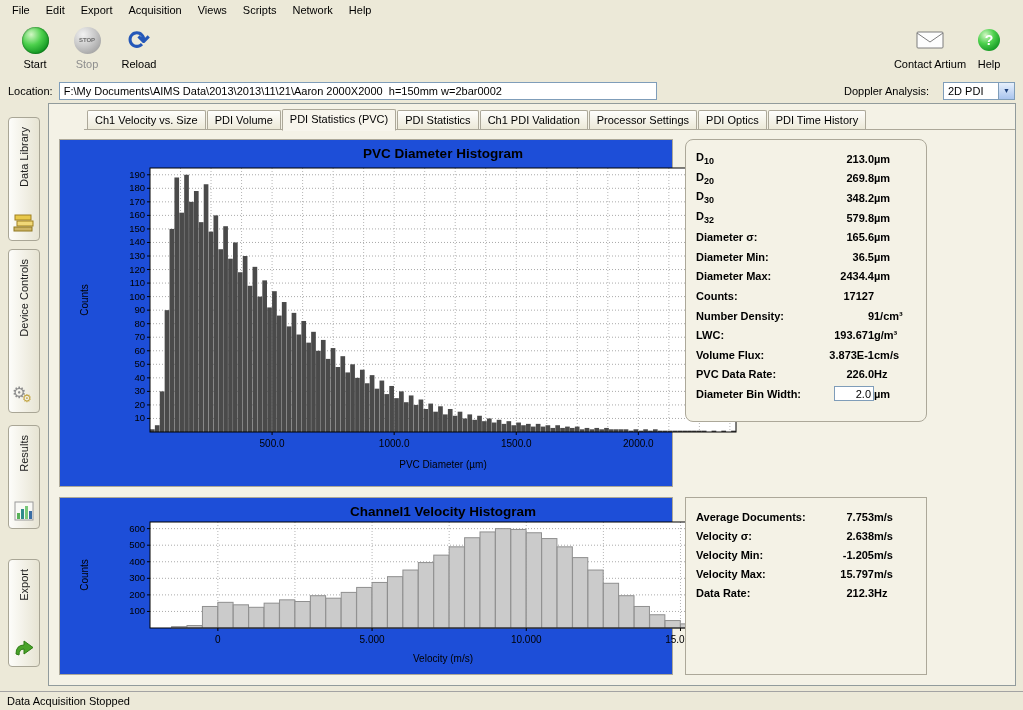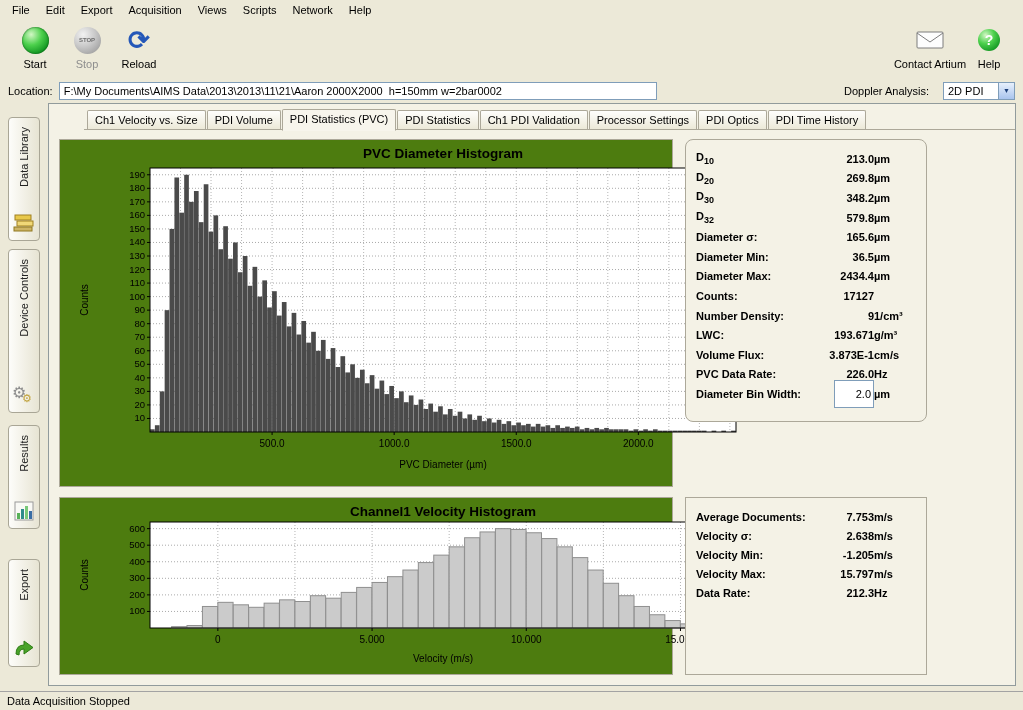--- a/index.html
+++ b/index.html
@@ -53,33 +53,33 @@
   #tabs { display:flex; align-items:center; height:26px; padding:4px 3px 0; border-bottom:1px solid #aca899;margin-left:35px; }
   .tab {
     border:1px solid #aca899; border-bottom:none; border-radius:2px 2px 0 0;
     background:linear-gradient(#fefefc,#ece9d8); padding:3px 7px 3px; margin-right:1px;
     font-size:11px; white-space:nowrap; cursor:default; position:relative; top:1px;
   }
   .tab.active { background:#f7f5ec; padding-bottom:5px; top:1px; border-bottom:1px solid #f7f5ec; margin-bottom:-1px; }
   #content { flex:1; padding:9px 10px; }
   .row { display:flex; }
   .row + .row { margin-top:10px; }
-  .chart-panel { width:614px; background:#4d7c0f; border:1px solid #aca899; }
+  .chart-panel { width:614px; background:#1d4ed8; border:1px solid #aca899; }
   #chart1-panel { height:348px; }
   #chart2-panel { height:178px; }
   .stats-panel { width:242px; margin-left:12px; border:1px solid #aca899; background:#f4f2e6; padding:9px 10px 6px; }
   #diameter-stats { height:283px;border-radius:8px; }
   #velocity-stats { height:178px; }
   .stat-row { display:flex; align-items:center; height:19.6px; }
   #velocity-stats .stat-row { height:19px; }
   .stat-label { flex:1; font-weight:bold; white-space:nowrap; }
   .stat-label sub { font-size:9px; }
   .stat-value { width:64px; text-align:right; font-weight:bold; white-space:nowrap; }
   .stat-unit { width:42px; font-weight:bold; white-space:nowrap; }
-  .bin-input { width:40px; height:28px; border:1px solid #7f9db9; background:#fff; text-align:right; font-size:11px; font-family:"Liberation Sans",sans-serif; padding-right:2px; }
+  .bin-input { width:40px; height:15px; border:1px solid #7f9db9; background:#fff; text-align:right; font-size:11px; font-family:"Liberation Sans",sans-serif; padding-right:2px; }
   
   #statusbar { position:absolute; left:0; bottom:0; width:100%; height:19px; border-top:1px solid #a3a3a3; background:#ece9d8; display:flex; align-items:center; padding:0 7px; }
   svg text { font-family:"Liberation Sans", sans-serif; }
 </style>
 </head>
 <body>
 
 <div id="app">
 
   <div id="menubar">

